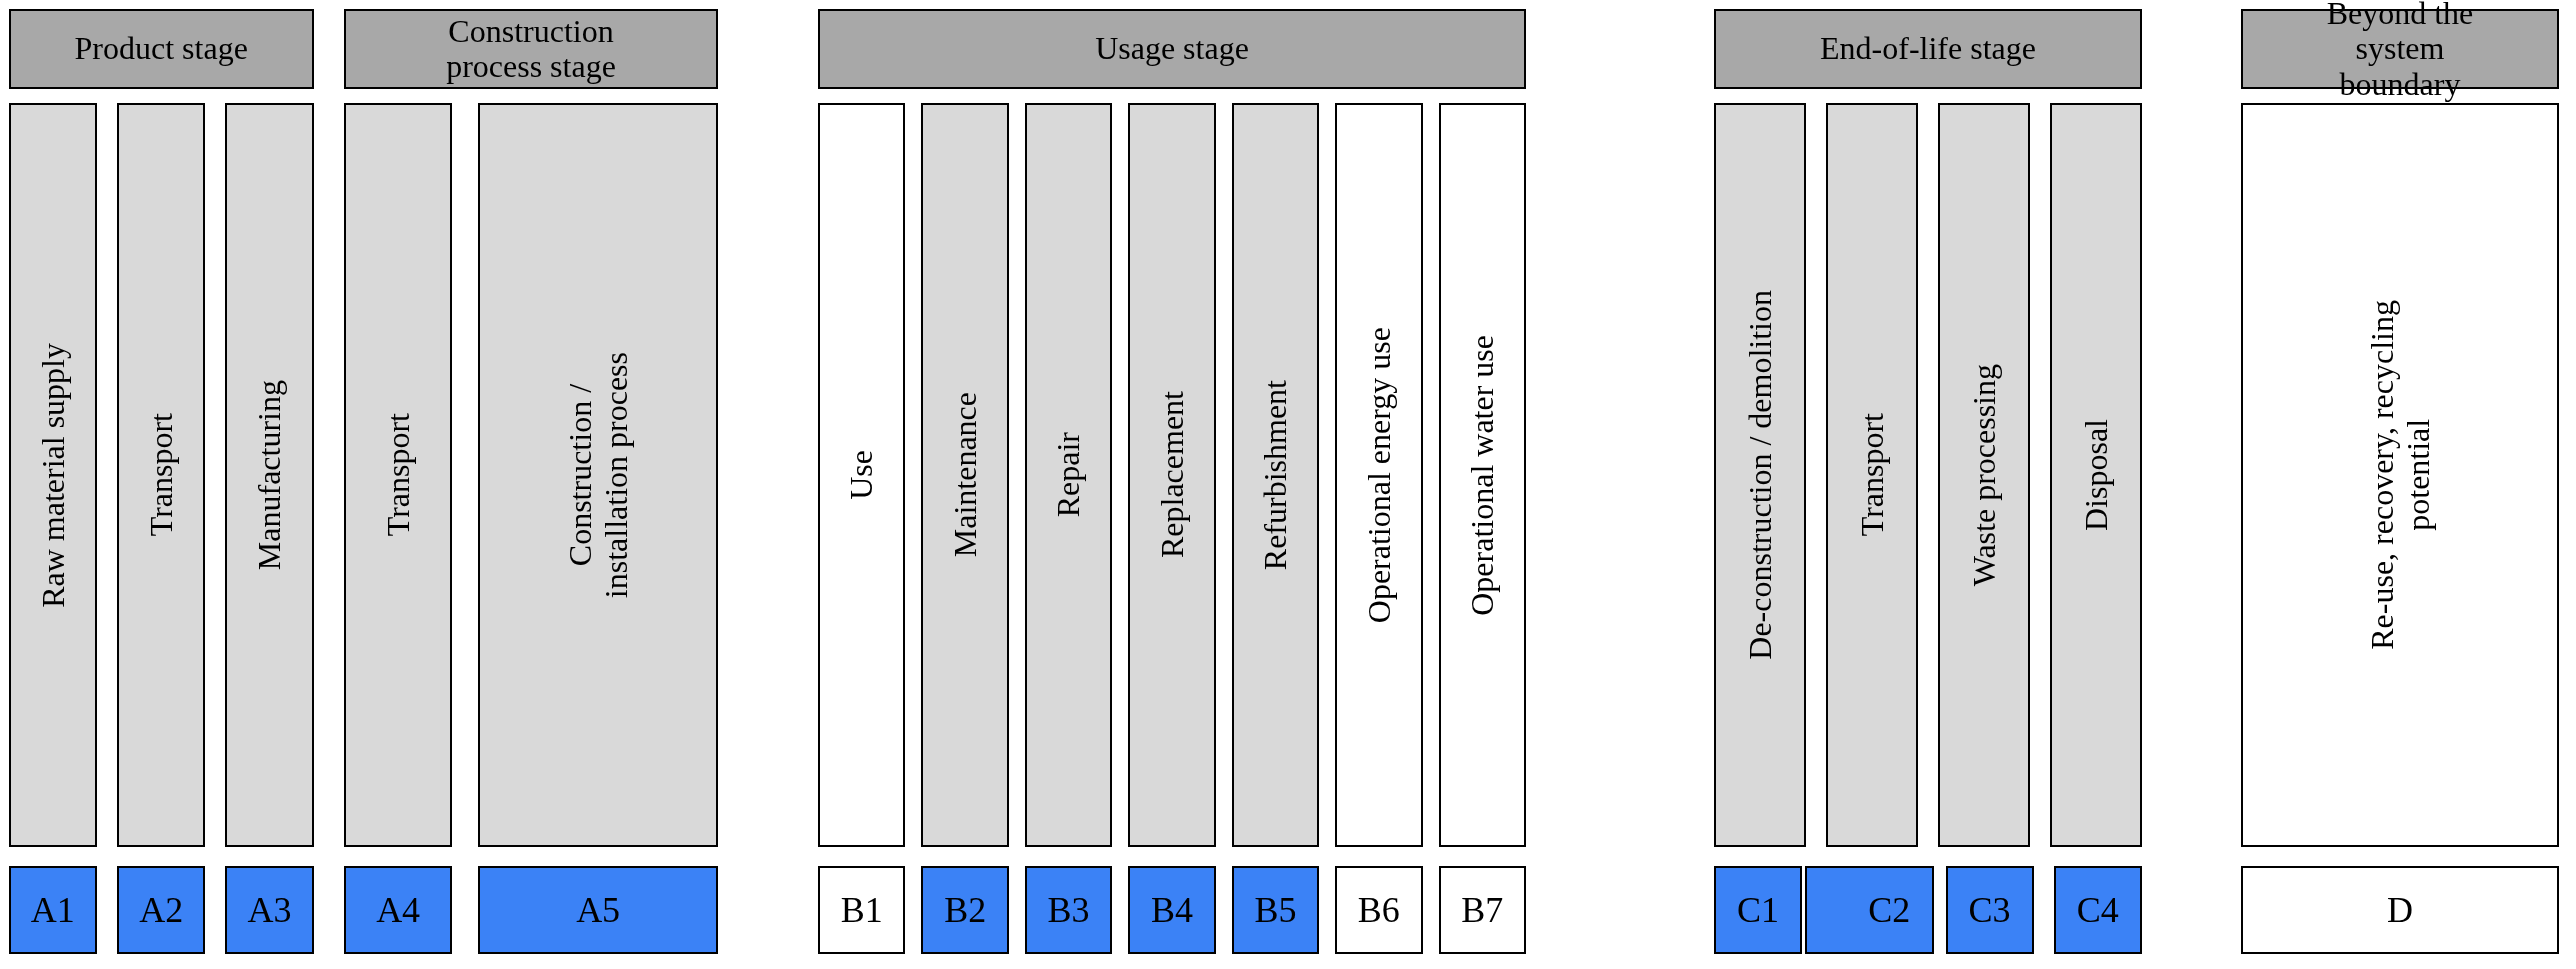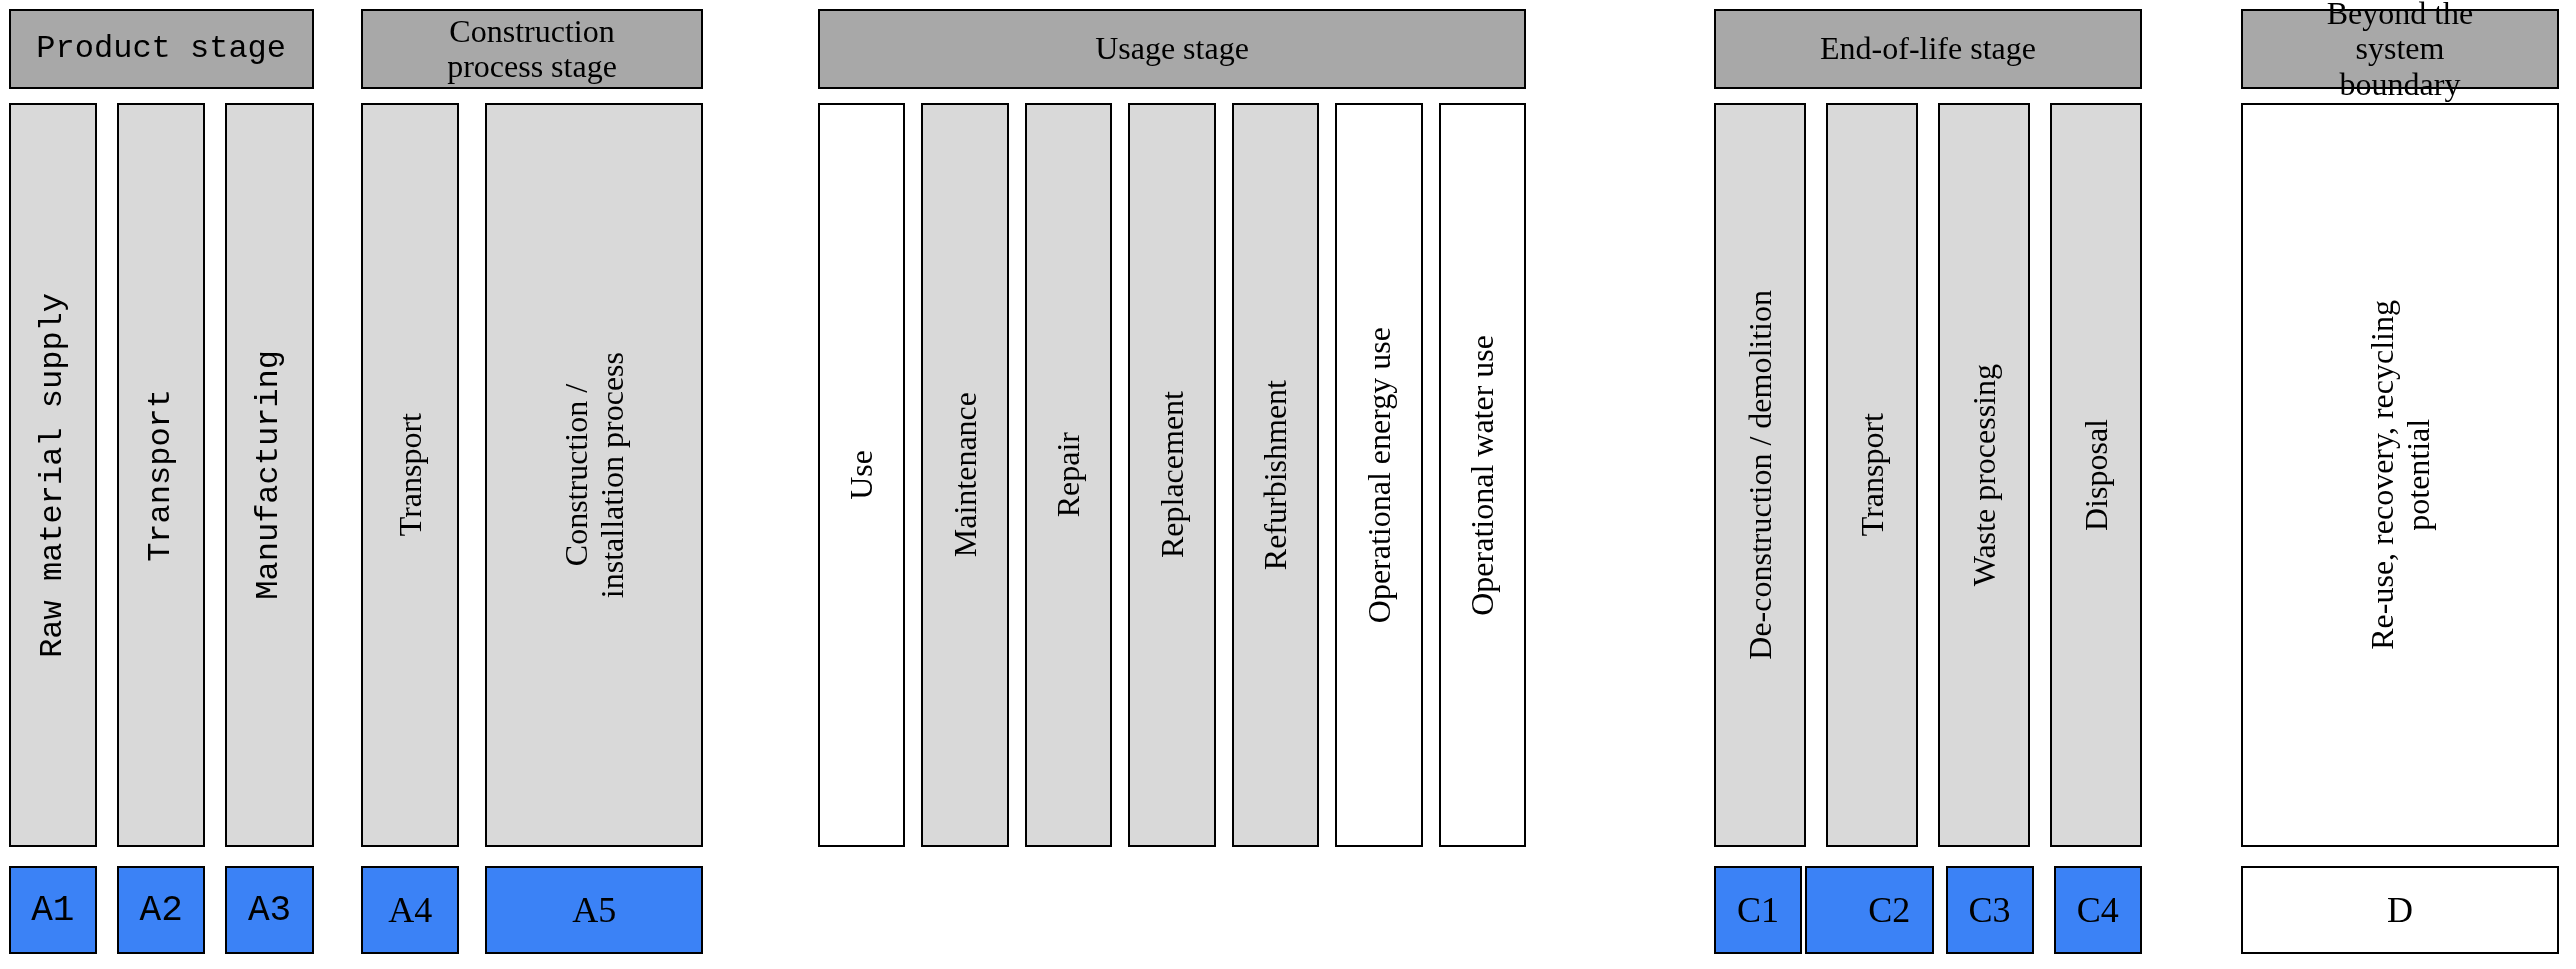--- a/index.html
+++ b/index.html
@@ -34,21 +34,21 @@
     border:2.9px solid #000;box-sizing:border-box;background:#3b82f6;
     display:flex;align-items:center;justify-content:center;
     font-size:36px;
   }
   .code.white{background:#fff;}
 </style>
 </head>
 <body>
 
 <div id="board">
-    <div class="group" style="left: 8.7px; width: 305px; font-family: Liberation Mono, monospace;">
+    <div class="group" style="left: 8.7px; width: 305px;">
       <div class="hdr">
         <div>
           <span>Product stage</span>
         </div>
       </div>
       <div class="cols">
         <div class="col" style="flex: 118 0 0px; margin-right: 20px;">
           <div class="vtext">Raw material supply</div>
         </div>
         <div class="col" style="flex: 118 0 0px; margin-right: 20px;">
@@ -57,21 +57,21 @@
         <div class="col" style="flex: 118 0 0px;">
           <div class="vtext">Manufacturing</div>
         </div>
       </div>
       <div class="codes">
         <div class="code" style="flex: 118 0 0px; margin-right: 20px;">A1</div>
         <div class="code" style="flex: 118 0 0px; margin-right: 20px;">A2</div>
         <div class="code" style="flex: 118 0 0px;">A3</div>
       </div>
     </div>
-    <div class="group" style="left: 361px; width: 342px;">
+    <div class="group" style="left: 344px; width: 342px; padding-left: 32px;">
       <div class="hdr">
         <div>
           <span>Construction</span>
           <span>process stage</span>
         </div>
       </div>
       <div class="cols">
         <div class="col" style="flex: 134 0 0px; margin-right: 26px;">
           <div class="vtext">Transport</div>
         </div>
@@ -106,20 +106,29 @@
         </div>
         <div class="col" style="flex: 120 0 0px; margin-right: 16px;">
           <div class="vtext">Refurbishment</div>
         </div>
         <div class="col white" style="flex: 120 0 0px; margin-right: 16px;">
           <div class="vtext">Operational energy use</div>
         </div>
         <div class="col white" style="flex: 120 0 0px;">
           <div class="vtext">Operational water use</div>
         </div>
+      </div>
+      <div class="codes">
+        <div class="code white" style="flex: 120 0 0px; margin-right: 16px;">B1</div>
+        <div class="code" style="flex: 120 0 0px; margin-right: 16px;">B2</div>
+        <div class="code" style="flex: 120 0 0px; margin-right: 16px;">B3</div>
+        <div class="code" style="flex: 120 0 0px; margin-right: 16px;">B4</div>
+        <div class="code" style="flex: 120 0 0px; margin-right: 16px;">B5</div>
+        <div class="code white" style="flex: 120 0 0px; margin-right: 16px;">B6</div>
+        <div class="code white" style="flex: 120 0 0px;">B7</div>
       </div>
     </div>
     <div class="group" style="left: 1714px; width: 428px;">
       <div class="hdr">
         <div>
           <span>End-of-life stage</span>
         </div>
       </div>
       <div class="cols">
         <div class="col" style="flex: 132 0 0px; margin-right: 20px;">

